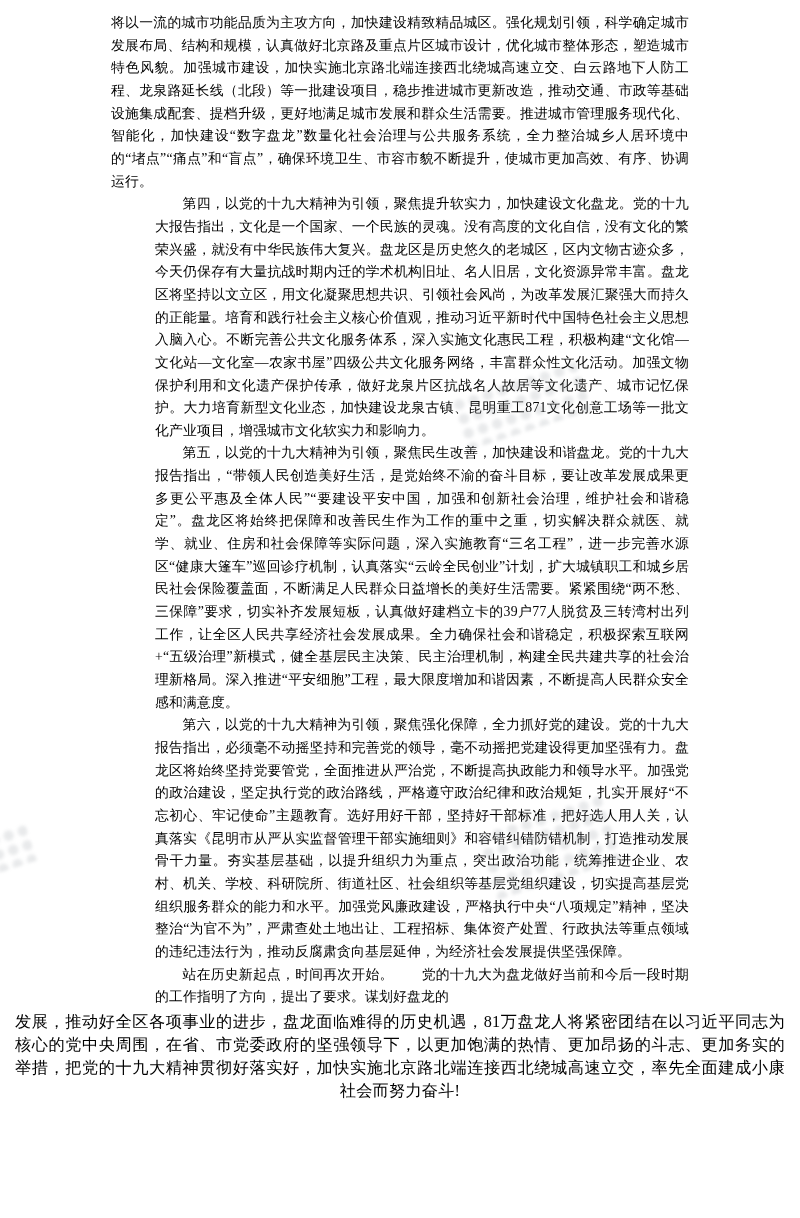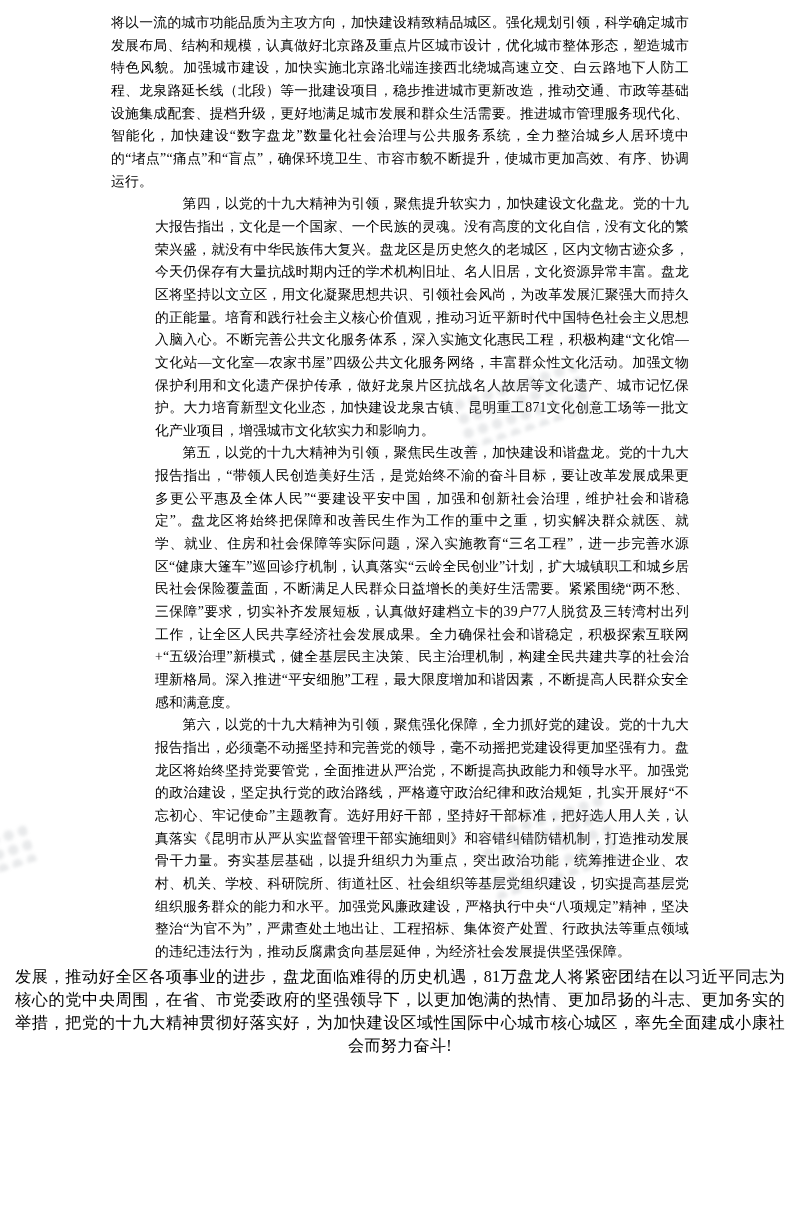--- a/index.html
+++ b/index.html
@@ -57,17 +57,18 @@
 
   <div class="watermark wm-1"></div>
   <div class="watermark wm-2"></div>
   <div class="watermark wm-3"></div>
 
   <div class="main-text">
     <p class="para">将以一流的城市功能品质为主攻方向，加快建设精致精品城区。强化规划引领，科学确定城市发展布局、结构和规模，认真做好北京路及重点片区城市设计，优化城市整体形态，塑造城市特色风貌。加强城市建设，加快实施北京路北端连接西北绕城高速立交、白云路地下人防工程、龙泉路延长线（北段）等一批建设项目，稳步推进城市更新改造，推动交通、市政等基础设施集成配套、提档升级，更好地满足城市发展和群众生活需要。推进城市管理服务现代化、智能化，加快建设“数字盘龙”数量化社会治理与公共服务系统，全力整治城乡人居环境中的“堵点”“痛点”和“盲点”，确保环境卫生、市容市貌不断提升，使城市更加高效、有序、协调运行。</p>
     <p class="para indent">第四，以党的十九大精神为引领，聚焦提升软实力，加快建设文化盘龙。党的十九大报告指出，文化是一个国家、一个民族的灵魂。没有高度的文化自信，没有文化的繁荣兴盛，就没有中华民族伟大复兴。盘龙区是历史悠久的老城区，区内文物古迹众多，今天仍保存有大量抗战时期内迁的学术机构旧址、名人旧居，文化资源异常丰富。盘龙区将坚持以文立区，用文化凝聚思想共识、引领社会风尚，为改革发展汇聚强大而持久的正能量。培育和践行社会主义核心价值观，推动习近平新时代中国特色社会主义思想入脑入心。不断完善公共文化服务体系，深入实施文化惠民工程，积极构建“文化馆—文化站—文化室—农家书屋”四级公共文化服务网络，丰富群众性文化活动。加强文物保护利用和文化遗产保护传承，做好龙泉片区抗战名人故居等文化遗产、城市记忆保护。大力培育新型文化业态，加快建设龙泉古镇、昆明重工871文化创意工场等一批文化产业项目，增强城市文化软实力和影响力。</p>
     <p class="para indent">第五，以党的十九大精神为引领，聚焦民生改善，加快建设和谐盘龙。党的十九大报告指出，“带领人民创造美好生活，是党始终不渝的奋斗目标，要让改革发展成果更多更公平惠及全体人民”“要建设平安中国，加强和创新社会治理，维护社会和谐稳定”。盘龙区将始终把保障和改善民生作为工作的重中之重，切实解决群众就医、就学、就业、住房和社会保障等实际问题，深入实施教育“三名工程”，进一步完善水源区“健康大篷车”巡回诊疗机制，认真落实“云岭全民创业”计划，扩大城镇职工和城乡居民社会保险覆盖面，不断满足人民群众日益增长的美好生活需要。紧紧围绕“两不愁、三保障”要求，切实补齐发展短板，认真做好建档立卡的39户77人脱贫及三转湾村出列工作，让全区人民共享经济社会发展成果。全力确保社会和谐稳定，积极探索互联网+“五级治理”新模式，健全基层民主决策、民主治理机制，构建全民共建共享的社会治理新格局。深入推进“平安细胞”工程，最大限度增加和谐因素，不断提高人民群众安全感和满意度。</p>
     <p class="para indent">第六，以党的十九大精神为引领，聚焦强化保障，全力抓好党的建设。党的十九大报告指出，必须毫不动摇坚持和完善党的领导，毫不动摇把党建设得更加坚强有力。盘龙区将始终坚持党要管党，全面推进从严治党，不断提高执政能力和领导水平。加强党的政治建设，坚定执行党的政治路线，严格遵守政治纪律和政治规矩，扎实开展好“不忘初心、牢记使命”主题教育。选好用好干部，坚持好干部标准，把好选人用人关，认真落实《昆明市从严从实监督管理干部实施细则》和容错纠错防错机制，打造推动发展骨干力量。夯实基层基础，以提升组织力为重点，突出政治功能，统筹推进企业、农村、机关、学校、科研院所、街道社区、社会组织等基层党组织建设，切实提高基层党组织服务群众的能力和水平。加强党风廉政建设，严格执行中央“八项规定”精神，坚决整治“为官不为”，严肃查处土地出让、工程招标、集体资产处置、行政执法等重点领域的违纪违法行为，推动反腐肃贪向基层延伸，为经济社会发展提供坚强保障。</p>
+    <p class="para indent">站在历史新起点，时间再次开始。　　党的十九大为盘龙做好当前和今后一段时期的工作指明了方向，提出了要求。谋划好盘龙的</p>
   </div>
 
-  <div class="closing">发展，推动好全区各项事业的进步，盘龙面临难得的历史机遇，81万盘龙人将紧密团结在以习近平同志为核心的党中央周围，在省、市党委政府的坚强领导下，以更加饱满的热情、更加昂扬的斗志、更加务实的举措，把党的十九大精神贯彻好落实好，为加快建设区域性国际中心城市核心城区，率先全面建成小康社会而努力奋斗!</div>
+  <div class="closing">发展，推动好全区各项事业的进步，盘龙面临难得的历史机遇，81万盘龙人将紧密团结在以习近平同志为核心的党中央周围，在省、市党委政府的坚强领导下，以更加饱满的热情、更加昂扬的斗志、更加务实的举措，把党的十九大精神贯彻好落实好，加快实施北京路北端连接西北绕城高速立交，率先全面建成小康社会而努力奋斗!</div>
 
 </div>
 
 </body></html>

